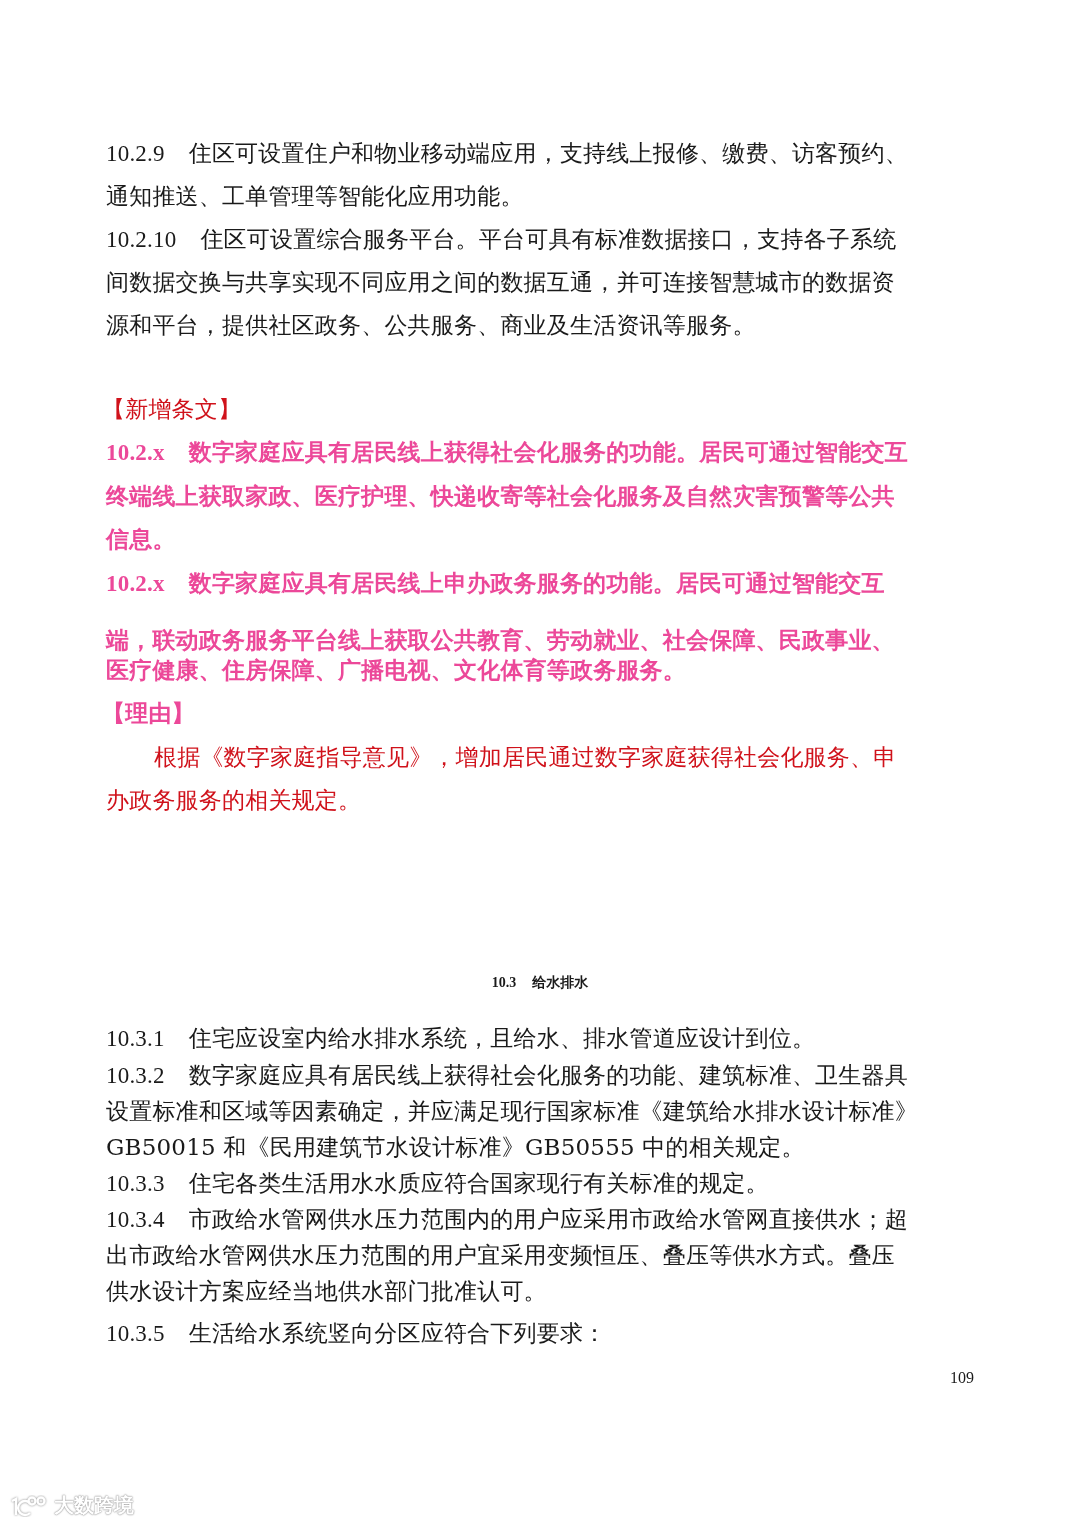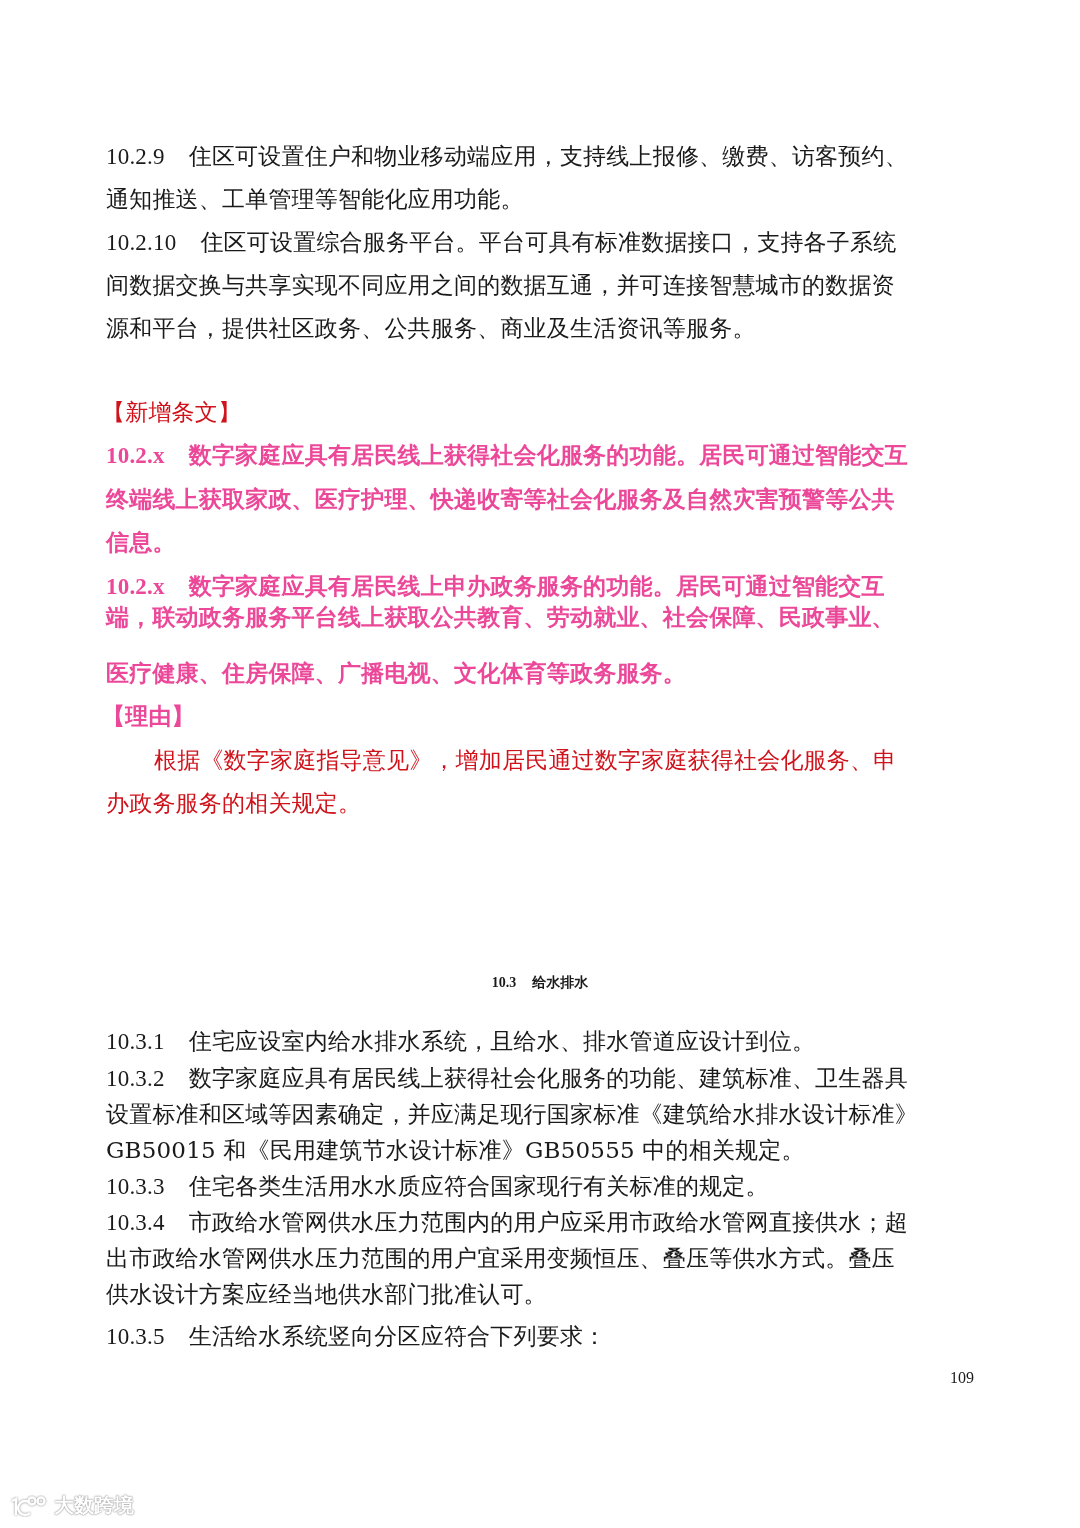--- a/index.html
+++ b/index.html
@@ -19,21 +19,21 @@
       position: absolute;
       left: 106px;
       top: 0;
       width: 868px;
     }
     .line {
       position: absolute;
       left: 0;
       white-space: nowrap;
       font-size: 23px;
-      line-height: 30px;
+      line-height: 24px;
       letter-spacing: 0.2px;
     }
     .num {
       font-family: "Liberation Serif", serif;
       display: inline-block;
     }
     .red {
       color: #d0121b;
     }
     .red-bold {
@@ -100,21 +100,21 @@
   <div class="line" style="top:270px">间数据交换与共享实现不同应用之间的数据互通，并可连接智慧城市的数据资</div>
   <div class="line" style="top:313px">源和平台，提供社区政务、公共服务、商业及生活资讯等服务。</div>
 
   <div class="line red" style="top:397px; left:-4px">【新增条文】</div>
 
   <div class="line red-bold" style="top:440px"><span class="num">10.2.x</span><span class="gap"></span><span>数字家庭应具有居民线上获得社会化服务的功能。居民可通过智能交互</span></div>
   <div class="line red-bold" style="top:484px">终端线上获取家政、医疗护理、快递收寄等社会化服务及自然灾害预警等公共</div>
   <div class="line red-bold" style="top:527px">信息。</div>
 
   <div class="line red-bold" style="top:571px"><span class="num">10.2.x</span><span class="gap"></span><span>数字家庭应具有居民线上申办政务服务的功能。居民可通过智能交互</span></div>
-  <div class="line red-bold" style="top:602px">端，联动政务服务平台线上获取公共教育、劳动就业、社会保障、民政事业、</div>
+  <div class="line red-bold" style="top:628px">端，联动政务服务平台线上获取公共教育、劳动就业、社会保障、民政事业、</div>
   <div class="line red-bold" style="top:658px">医疗健康、住房保障、广播电视、文化体育等政务服务。</div>
 
   <div class="line red-bold" style="top:701px; left:-4px">【理由】</div>
   <div class="line red" style="top:745px"><span class="indent"></span><span>根据《数字家庭指导意见》，增加居民通过数字家庭获得社会化服务、申</span></div>
   <div class="line red" style="top:788px">办政务服务的相关规定。</div>
 
   <div class="section-title" style="top:974px"><span class="num">10.3</span><span>给水排水</span></div>
 
   <div class="line" style="top:1026px"><span class="num">10.3.1</span><span class="gap"></span><span>住宅应设室内给水排水系统，且给水、排水管道应设计到位。</span></div>
 

